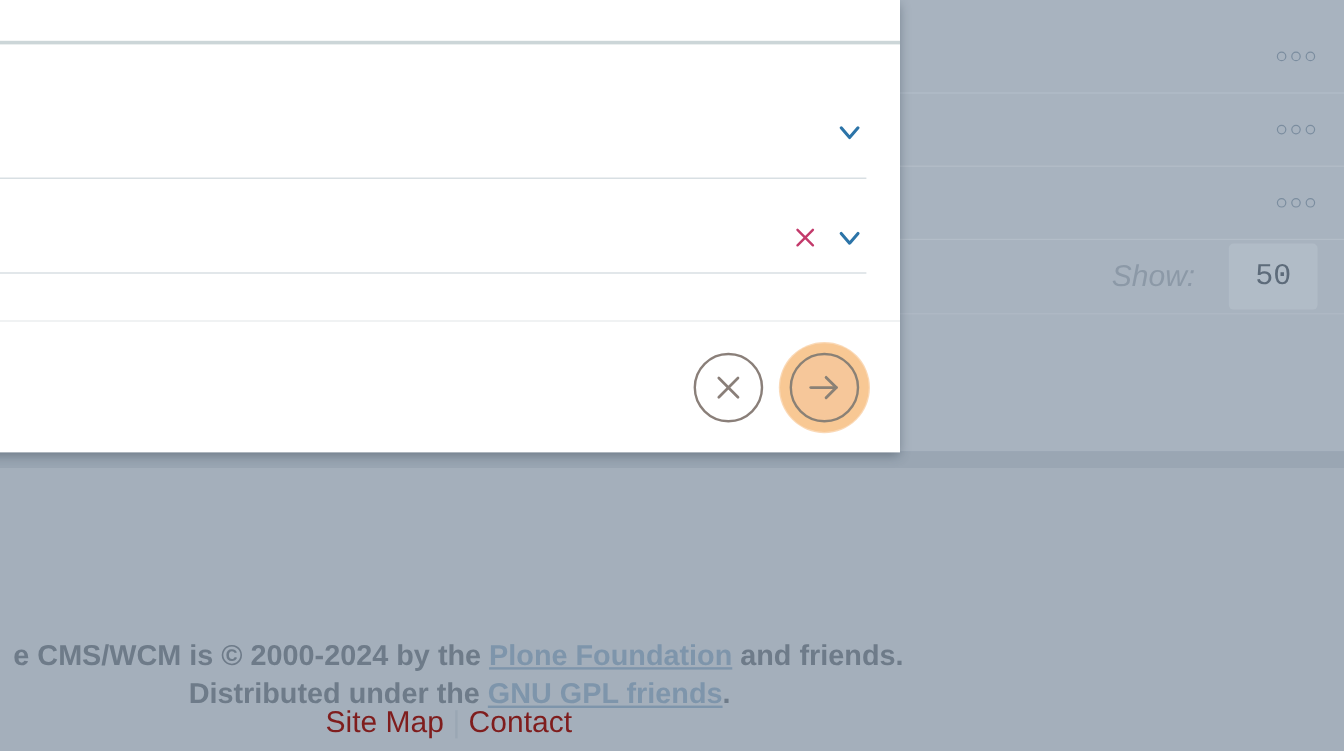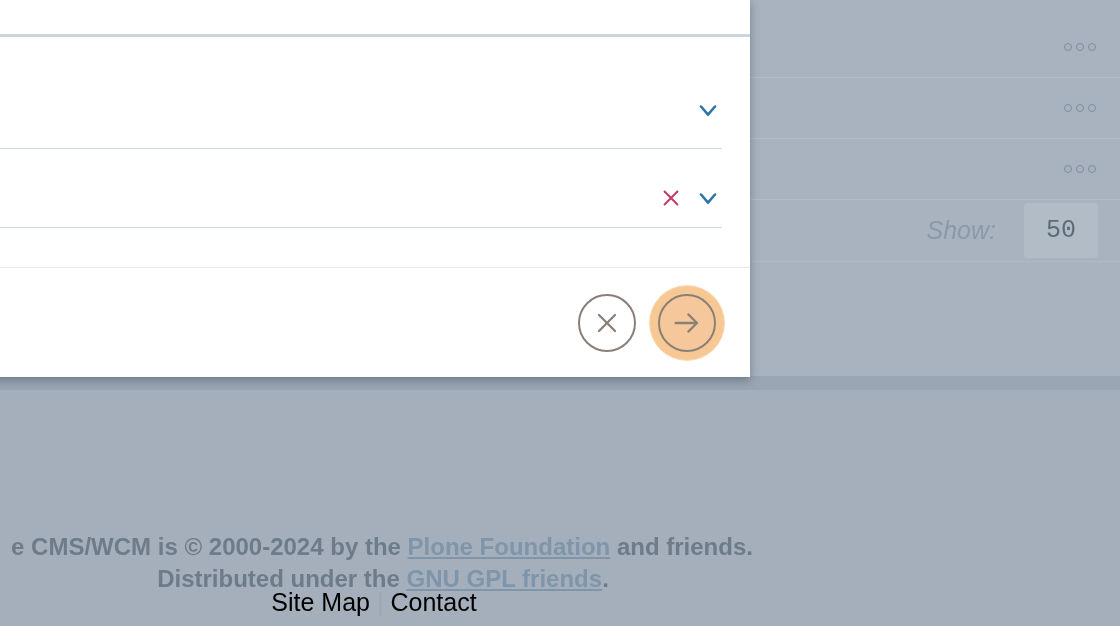--- a/index.html
+++ b/index.html
@@ -136,21 +136,21 @@
     top: 588px;
     width: 1120px;
     text-align: center;
   }
   .foot-links-inner {
     margin-left: -372px;
     font-size: 25px;
     color: #7f8fa0;
     white-space: nowrap;
   }
-  .foot-links-inner a { color: #000000; text-decoration: none; }
+  .foot-links-inner a { color: #7f1d1d; text-decoration: none; }
   .foot-sep { color: #9aa7b4; margin: 0 7px; }
 
   
   #modal {
     position: absolute;
     left: -370px;
     top: 0;
     width: 1120px;
     height: 377px;
     background: #ffffff;

